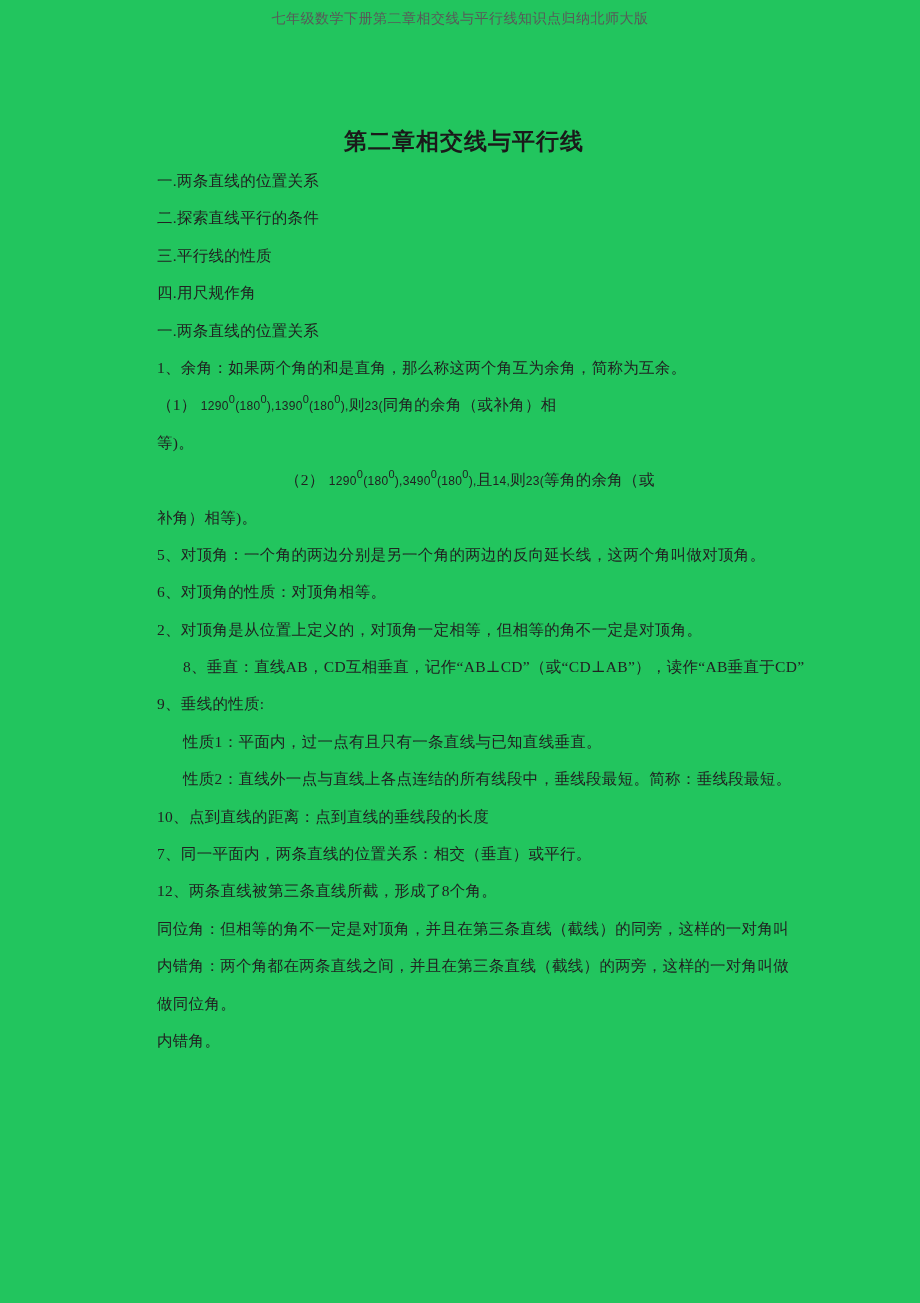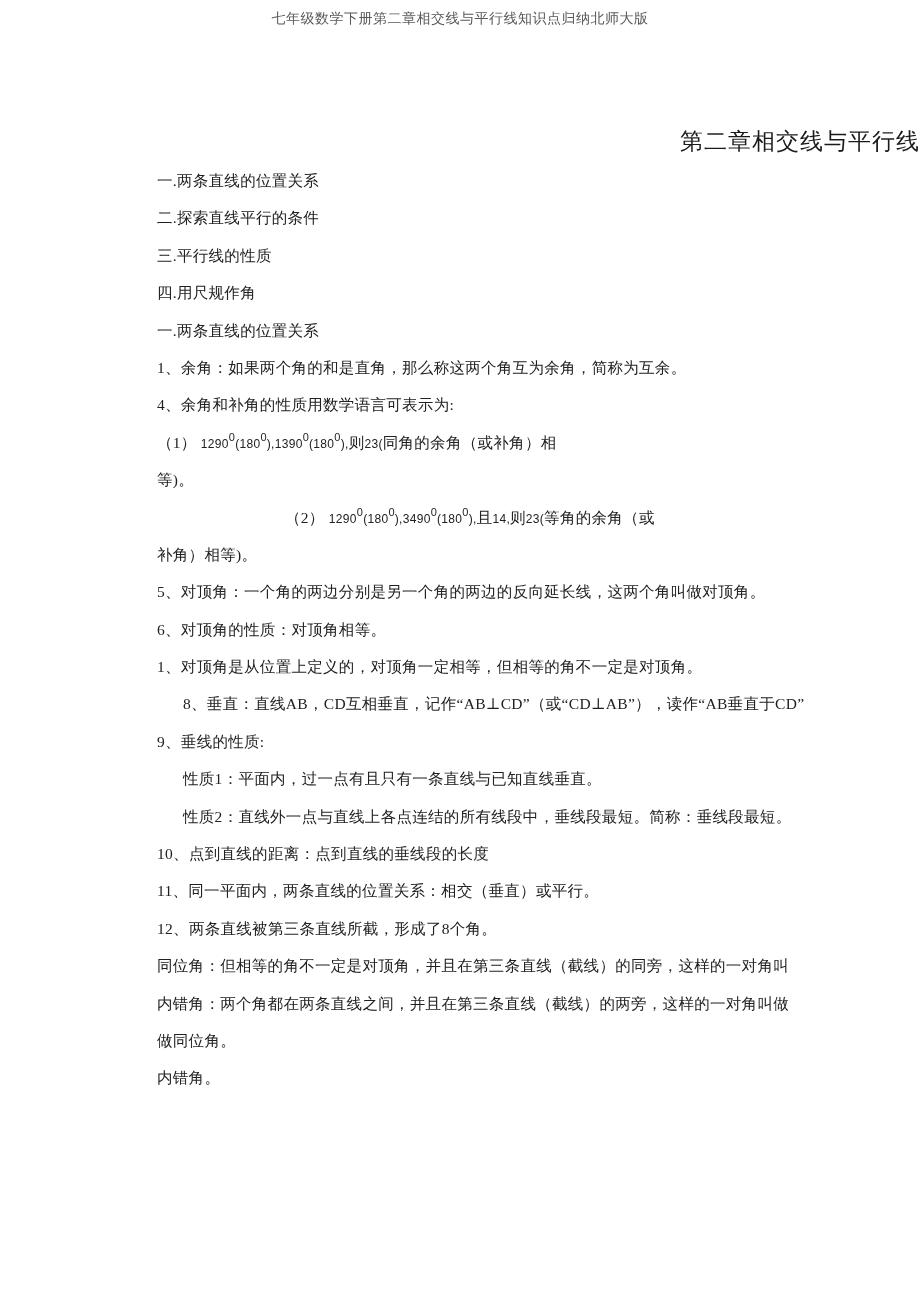--- a/index.html
+++ b/index.html
@@ -2,43 +2,43 @@
 <html><head>
 <meta charset="utf-8">
 <style>
   * { margin: 0; padding: 0; box-sizing: border-box; }
   html, body { background: #e8e8e8; }
   .page {
     position: relative;
     width: 920px;
     height: 1303px;
     margin: 0 auto;
-    background: #ffffff;
+    background: #22c55e;
     font-family: "Liberation Serif", "DejaVu Serif", serif;
     color: #212121;
     overflow: hidden;
   }
   .doc-header {
     position: absolute;
     top: 10px;
     left: 0;
     right: 0;
     text-align: center;
     font-size: 14px;
     color: #595959;
     letter-spacing: 0.5px;
   }
   .doc-title {
     position: absolute;
     top: 126px;
     left: 0;
     right: 0;
-    text-align: right;
+    text-align: center;
     font-size: 23px;
-    font-weight: 400;
+    font-weight: 700;
     color: #1a1a1a;
     letter-spacing: 1px;
     padding-left: 8px;
   }
   .content {
     position: absolute;
     top: 162px;
     left: 157px;
     right: 140px;
   }
@@ -74,42 +74,41 @@
   <div class="content">
 
     <div class="ln">一.两条直线的位置关系</div>
     <div class="ln">二.探索直线平行的条件</div>
     <div class="ln">三.平行线的性质</div>
     <div class="ln">四.用尺规作角</div>
 
     <div class="ln">一.两条直线的位置关系</div>
 
     <div class="ln">1、余角：如果两个角的和是直角，那么称这两个角互为余角，简称为互余。</div>
-    <div class="ln">4、余角和补角的性质用数学语言可表示为:</div>
 
     <div class="ln formula"><span>（1）</span> <span class="num">1290</span><sup>0</sup><span class="num">(180</span><sup>0</sup><span class="num">),1390</span><sup>0</sup><span class="num">(180</span><sup>0</sup><span class="num">),</span><span>则</span><span class="num">23(</span><span>同角的余角（或补角）相</span></div>
 
     <div class="ln">等)。</div>
 
     <div class="ln formula indent-big"><span>（2）</span> <span class="num">1290</span><sup>0</sup><span class="num">(180</span><sup>0</sup><span class="num">),3490</span><sup>0</sup><span class="num">(180</span><sup>0</sup><span class="num">),</span><span>且</span><span class="num">14,</span><span>则</span><span class="num">23(</span><span>等角的余角（或</span></div>
 
     <div class="ln">补角）相等)。</div>
 
     <div class="ln">5、对顶角：一个角的两边分别是另一个角的两边的反向延长线，这两个角叫做对顶角。</div>
     <div class="ln">6、对顶角的性质：对顶角相等。</div>
-    <div class="ln">1、对顶角是从位置上定义的，对顶角一定相等，但相等的角不一定是对顶角。</div>
+    <div class="ln">2、对顶角是从位置上定义的，对顶角一定相等，但相等的角不一定是对顶角。</div>
 
     <div class="ln indent-small">8、垂直：直线AB，CD互相垂直，记作“AB⊥CD”（或“CD⊥AB”），读作“AB垂直于CD”</div>
 
     <div class="ln">9、垂线的性质:</div>
     <div class="ln indent-small">性质1：平面内，过一点有且只有一条直线与已知直线垂直。</div>
     <div class="ln indent-small">性质2：直线外一点与直线上各点连结的所有线段中，垂线段最短。简称：垂线段最短。</div>
 
     <div class="ln">10、点到直线的距离：点到直线的垂线段的长度</div>
-    <div class="ln">11、同一平面内，两条直线的位置关系：相交（垂直）或平行。</div>
+    <div class="ln">7、同一平面内，两条直线的位置关系：相交（垂直）或平行。</div>
     <div class="ln">12、两条直线被第三条直线所截，形成了8个角。</div>
 
     <div class="ln">同位角：但相等的角不一定是对顶角，并且在第三条直线（截线）的同旁，这样的一对角叫</div>
     <div class="ln">内错角：两个角都在两条直线之间，并且在第三条直线（截线）的两旁，这样的一对角叫做</div>
     <div class="ln">做同位角。</div>
     <div class="ln">内错角。</div>
 
   </div>
 </div>
 

